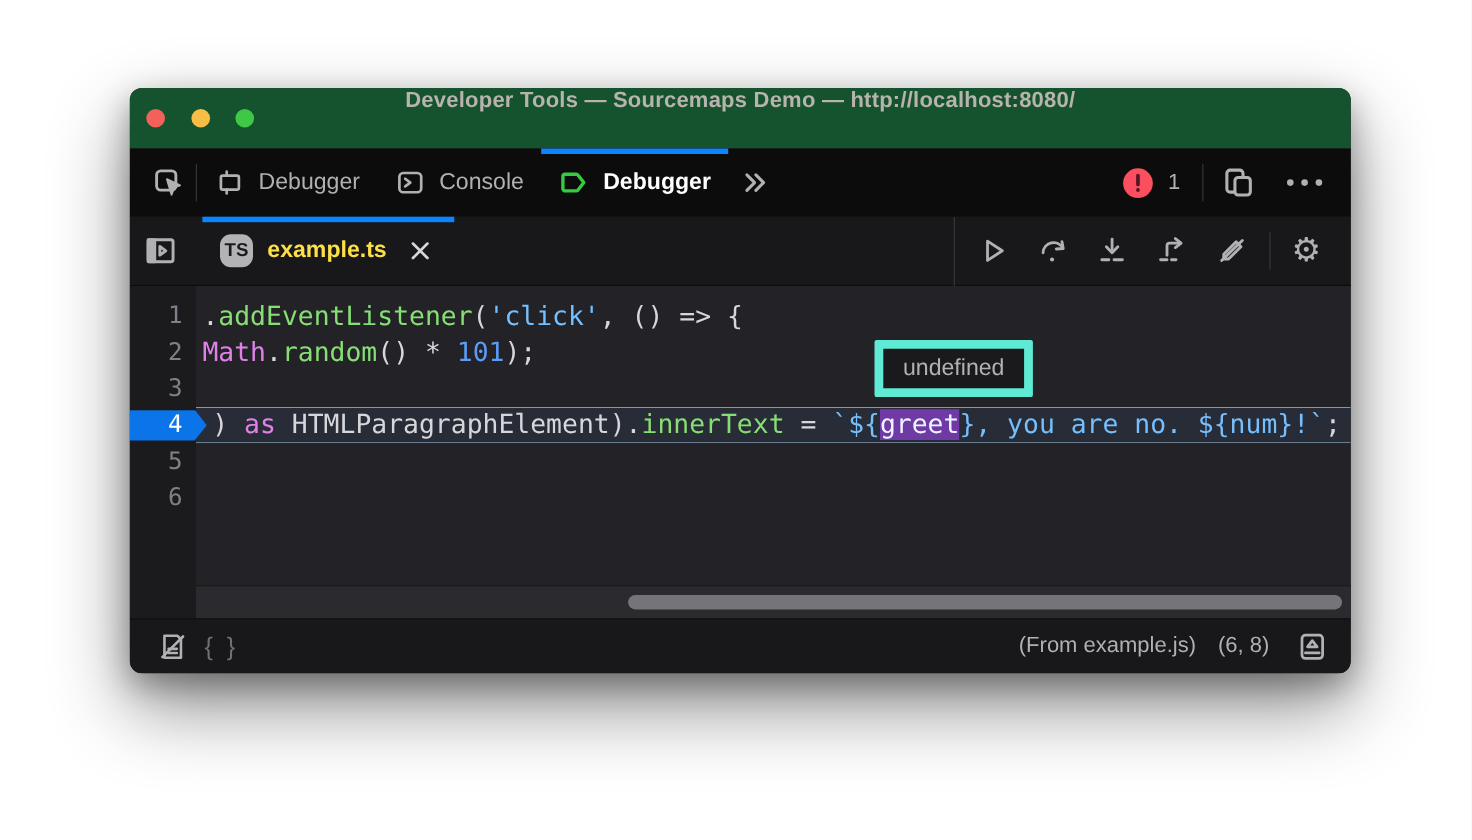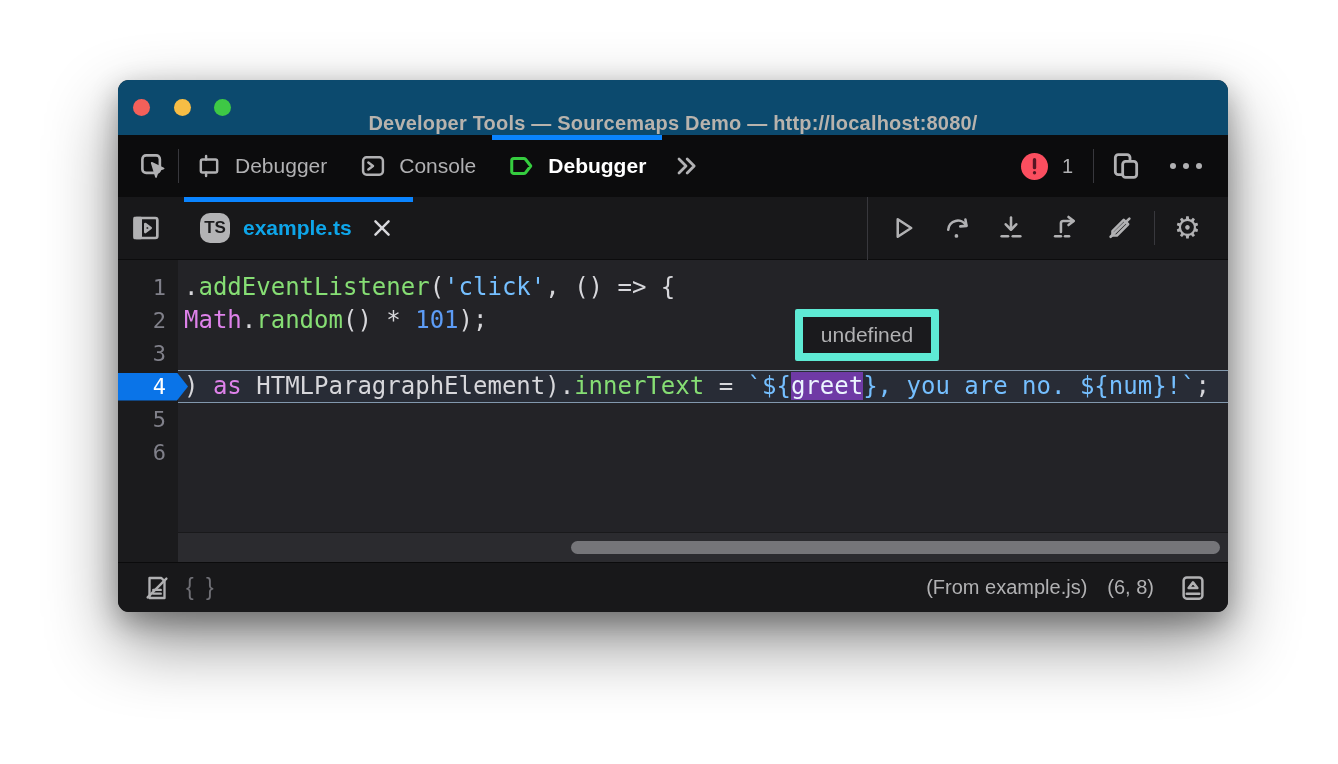--- a/index.html
+++ b/index.html
@@ -5,21 +5,21 @@
   * { margin:0; padding:0; box-sizing:border-box; }
   html,body { width:1338px; height:764px; background:#ffffff; font-family:"Liberation Sans", sans-serif; }
 
   .window {
     position:absolute; left:118px; top:80px; width:1110px; height:532px;
     border-radius:11px; overflow:hidden; background:#232327;
     box-shadow:0 30px 70px rgba(0,0,0,.45), 0 10px 28px rgba(0,0,0,.30);
   }
 
   
-  .titlebar { height:55px; background:#0c4a6e; position:relative; display:flex; align-items:flex-end; justify-content:center; }
+  .titlebar { height:55px; background:#14532d; position:relative; display:flex; align-items:flex-start; justify-content:center; }
   .traffic { position:absolute; top:19px; width:17px; height:17px; border-radius:50%; }
   .t-red    { left:15px; background:#f4605a; }
   .t-yellow { left:56px; background:#f7bd45; }
   .t-green  { left:96px; background:#3ec845; }
   .win-title { color:#b8b3ad; font-size:20px; font-weight:bold; letter-spacing:.2px; }
 
   
   .toolbar { height:62px; background:#0c0c0d; display:flex; align-items:stretch; position:relative; }
   .tool-left { display:flex; align-items:center; padding-left:10px; }
   .icon-btn { display:flex; align-items:center; justify-content:center; padding:0 10px; height:100%; cursor:default; }
@@ -32,38 +32,38 @@
   .err-count { color:#b1b1b3; font-size:20px; margin:0 14px 0 8px; }
   .dots { display:flex; gap:7px; padding:0 12px; }
   .dots i { width:6px; height:6px; border-radius:50%; background:#b1b1b3; }
 
   
   .tabbar { height:63px; background:#18181a; border-bottom:1px solid #0c0c0d; display:flex; align-items:stretch; }
   .src-tab { position:relative; display:flex; align-items:center; gap:13px; padding:0 20px 0 16px; margin-left:10px; }
   .src-tab::before { content:""; position:absolute; top:0; left:0; right:0; height:5px; background:#0a84ff; }
   .ts-badge { width:30px; height:30px; background:#b3b3b5; color:#1b1b1d; border-radius:10px;
               font-weight:bold; font-size:17px; display:flex; align-items:center; justify-content:center; }
-  .src-name { color:#0ea5e9; font-size:21px; font-weight:600; }
+  .src-name { color:#fde047; font-size:21px; font-weight:600; }
   .tab-controls { margin-left:auto; display:flex; align-items:center; padding-right:14px; }
   .tab-controls .icon-btn { padding:0 13px; }
   .gear-glyph { font-size:30px; color:#b1b1b3; line-height:1; }
 
   
   .editor { position:relative; height:302px; background:#232327;
             font-family:"DejaVu Sans Mono", monospace; font-size:24px; }
   .gutter { position:absolute; left:0; top:0; bottom:0; width:60px; background:#1b1b1d; padding-top:11px; z-index:1; }
   .gut-num { height:33px; line-height:33px; text-align:right; padding-right:12px; color:#80808a; font-size:22px; }
   .gut-num.paused { position:relative; color:transparent; }
   .pause-arrow { position:absolute; left:0; top:2.5px; width:70px; height:28px; background:#0a74e8;
                  clip-path:polygon(0 0, 59px 0, 70px 50%, 59px 100%, 0 100%);
                  color:#ffffff; text-align:right; padding-right:22px; line-height:28px; font-size:22px; z-index:2; }
   .code-col { position:absolute; left:60px; top:0; right:0; bottom:0; padding-top:11px; overflow:hidden; }
   .code-line { height:33px; line-height:33px; padding-left:6px; white-space:pre; color:#d7d7db; }
   .code-line.paused { background:rgba(115,170,255,.07);
-                      box-shadow:inset 0 1px 0 #8298ad, inset 0 -1px 0 #8298ad; }
+                      box-shadow:inset 0 1px 0 #8298ad, inset 0 -1px 0 #8298ad;text-align:center; }
   .tk-plain { color:#d7d7db; } .tk-fn { color:#86de74; } .tk-str { color:#75bfff; }
   .tk-num { color:#5d9cf6; } .tk-kw { color:#de82ea; }
   .tk-hl { background:#6f3aa5; color:#ecf5ff; }
 
   .tooltip { position:absolute; left:677px; top:49px; width:144px; height:52px; z-index:6;
              background:#1a1a1d; border:8px solid #5eead4; border-radius:2px;
              display:flex; align-items:center; justify-content:center;
              color:#b1b1b3; font-size:21px; font-family:"Liberation Sans", sans-serif; }
 
   .hscroll { position:absolute; left:60px; right:0; bottom:0; height:30px; background:#2b2b2f; border-top:1px solid #19191b; }

